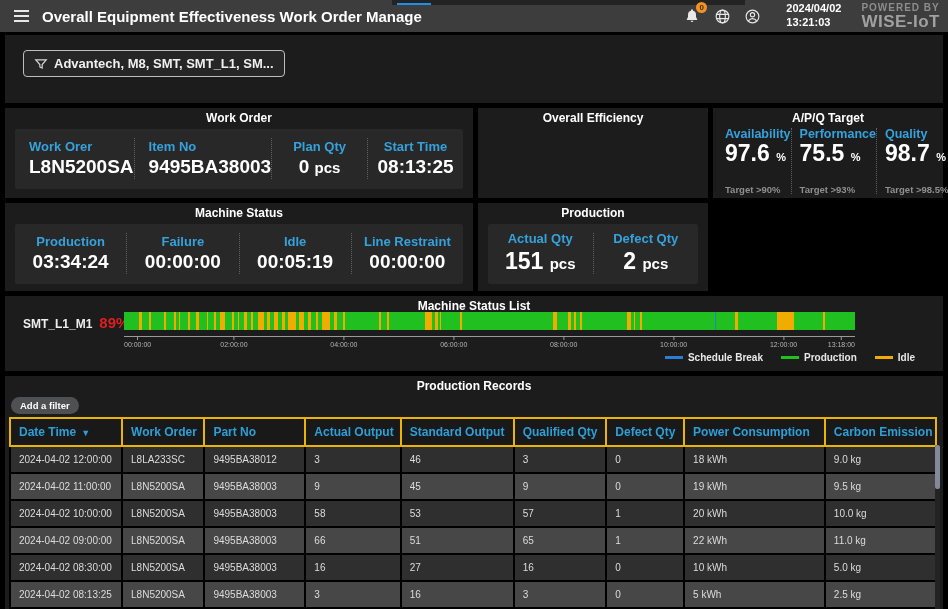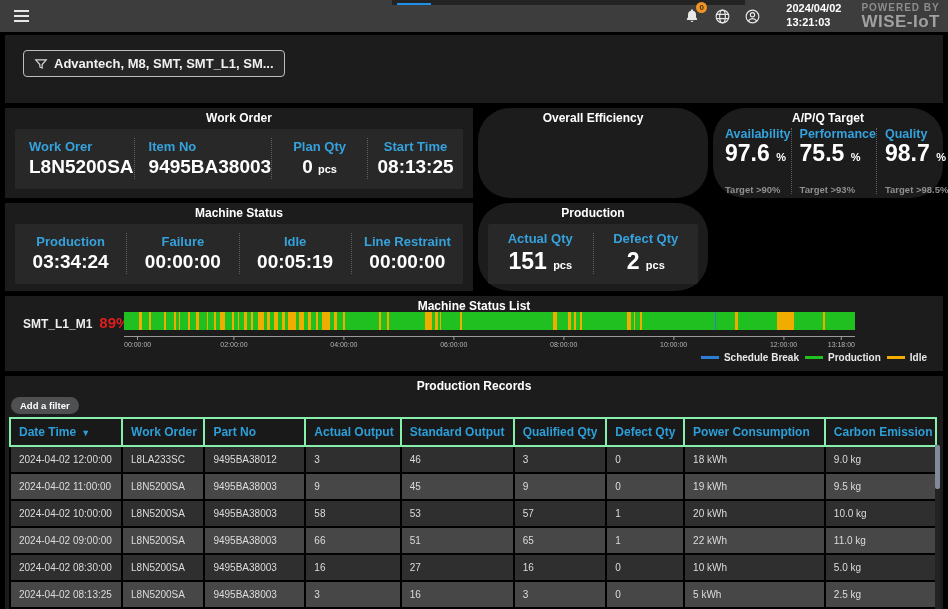--- a/index.html
+++ b/index.html
@@ -29,28 +29,28 @@
   .p-title { color:#fff; font-size:12px; font-weight:700; text-align:center; padding-top:3px; height:19px; }
 
   
   .filter-panel { height:76px; }
   .filter-chip { display:inline-flex; align-items:center; gap:6px; margin:15px 0 0 18px; height:27px;
                  border:1px solid #bdbdbd; border-radius:4px; background:#262626; padding:0 10px; cursor:pointer; }
   .filter-chip span { color:#f0f0f0; font-size:13px; font-weight:600; }
 
   
   .h90 { height:90px; } .h88 { height:88px; }
-  .w-big { width:468px; } .w-sm { width:230px;border-radius:32px; }
+  .w-big { width:468px; } .w-sm { width:230px; }
   .card { margin:2px 10px 0 10px; background:#282828; border-radius:2px; display:flex; align-items:stretch; padding:9px 0 10px 0; height:60px; }
   .field { flex:1; text-align:center; display:flex; flex-direction:column; justify-content:center; }
   .field + .field { border-left:1px dotted #606060; }
   .align-left .field:nth-child(1), .align-left .field:nth-child(2) { text-align:left; padding-left:14px; }
   .f-label { color:#35a2dd; font-size:13px; font-weight:700; margin-bottom:2px; }
   .f-value { color:#fff; font-size:19px; font-weight:700; white-space:nowrap; }
-  .f-value .unit { font-size:11px; font-weight:700; }
+  .f-value .unit { font-size:15px; font-weight:700; }
   .num24 .f-value { font-size:23px; }
 
   
   .oe-body { height:68px; display:flex; align-items:center; justify-content:center; }
   .oe-value { color:#fff; font-size:32px; font-weight:700; }
   .oe-unit { color:#fff; font-size:14px; font-weight:700; margin-left:3px; }
   .oe-target { margin-left:6px; color:#8f8f8f; font-size:10px; font-weight:600; line-height:1.3; text-align:left; transform:translateY(-3px); }
 
   
   .apq-body { display:flex; margin-top:1px; height:66px; padding:0 4px; }
@@ -66,48 +66,49 @@
   .msl-row { position:absolute; left:0; top:16px; width:100%; height:30px; }
   .msl-label { position:absolute; left:18px; top:2px; display:flex; gap:7px; align-items:baseline; }
   .msl-name { color:#eee; font-size:12px; font-weight:600; }
   .msl-eff { color:#e01e1e; font-size:15px; font-weight:800; }
   .bar-wrap { position:absolute; left:119px; right:88px; top:0; height:18px; background:#1fc01f; overflow:hidden; }
   .seg { position:absolute; top:0; bottom:0; }
   .axis { position:absolute; left:119px; right:88px; top:40px; height:16px; border-top:1px solid #9a9a9a; }
   .tick { position:absolute; top:0; }
   .tick i { display:block; width:1px; height:3px; background:#9a9a9a; margin:0 auto; }
   .tick span { display:block; color:#b5b5b5; font-size:7px; margin-top:1px; white-space:nowrap; }
-  .legend { position:absolute; right:16px; bottom:8px; display:flex; gap:6px; align-items:center; }
+  .legend { position:absolute; right:28px; bottom:8px; display:flex; gap:18px; align-items:center; }
   .legend .li { display:flex; align-items:center; gap:5px; }
   .legend .dash { width:18px; height:3px; }
   .legend .lt { color:#e8e8e8; font-size:10px; font-weight:600; }
 
   
   .records { flex:1; }
   .addfilter { display:inline-block; margin:1px 0 0 6px; background:#4f5052; color:#fff; font-size:9.5px; font-weight:600;
                border-radius:10px; padding:3px 9px; cursor:pointer; }
   .tbl-wrap { margin:3px 6px 0 4px; position:relative; }
   table { width:100%; border-collapse:collapse; table-layout:fixed; }
   th { background:#191919; color:#2d9fd8; font-size:12px; font-weight:700; text-align:left; padding:6px 0 6px 8px;
-       border:2px solid #86efac; white-space:nowrap; overflow:hidden; cursor:pointer; }
+       border:2px solid #eab308; white-space:nowrap; overflow:hidden; cursor:pointer; }
   td { background:#2f2f2f; color:#dcdcdc; font-size:10px; padding:7px 0 7px 8px; border:2px solid #000; white-space:nowrap; overflow:hidden; }
   tr:nth-child(even) td { background:#474747; }
   th .arrow { font-size:9px; margin-left:5px; }
   .scrollbar { position:absolute; right:-3px; top:28px; width:5px; height:166px; background:#232323; border-radius:2px; }
   .scrollbar .thumb { position:absolute; top:0; left:0; width:5px; height:44px; background:#828a9a; border-radius:2px; cursor:grab; }
 </style>
 </head>
 <body>
 
 <div class="header">
   <div class="hamburger">
       <i></i>
       <i></i>
       <i></i>
     </div>
+  <div class="app-title">Overall Equipment Effectiveness Work Order Manage</div>
   <div class="top-strip">
       <b></b>
     </div>
   <div class="header-right">
     <div class="hicon">
       <svg width="16" height="16" viewBox="0 0 24 24" fill="#e8e8e8">
           <path d="M12 2a1.5 1.5 0 0 1 1.5 1.5v.7A6 6 0 0 1 18 10v4l1.8 2.6c.3.5 0 1.4-.8 1.4H5c-.8 0-1.1-.9-.8-1.4L6 14v-4a6 6 0 0 1 4.5-5.8v-.7A1.5 1.5 0 0 1 12 2zm-2 17h4a2 2 0 0 1-4 0z"></path>
         </svg>
       <span class="badge">0</span>
     </div>

